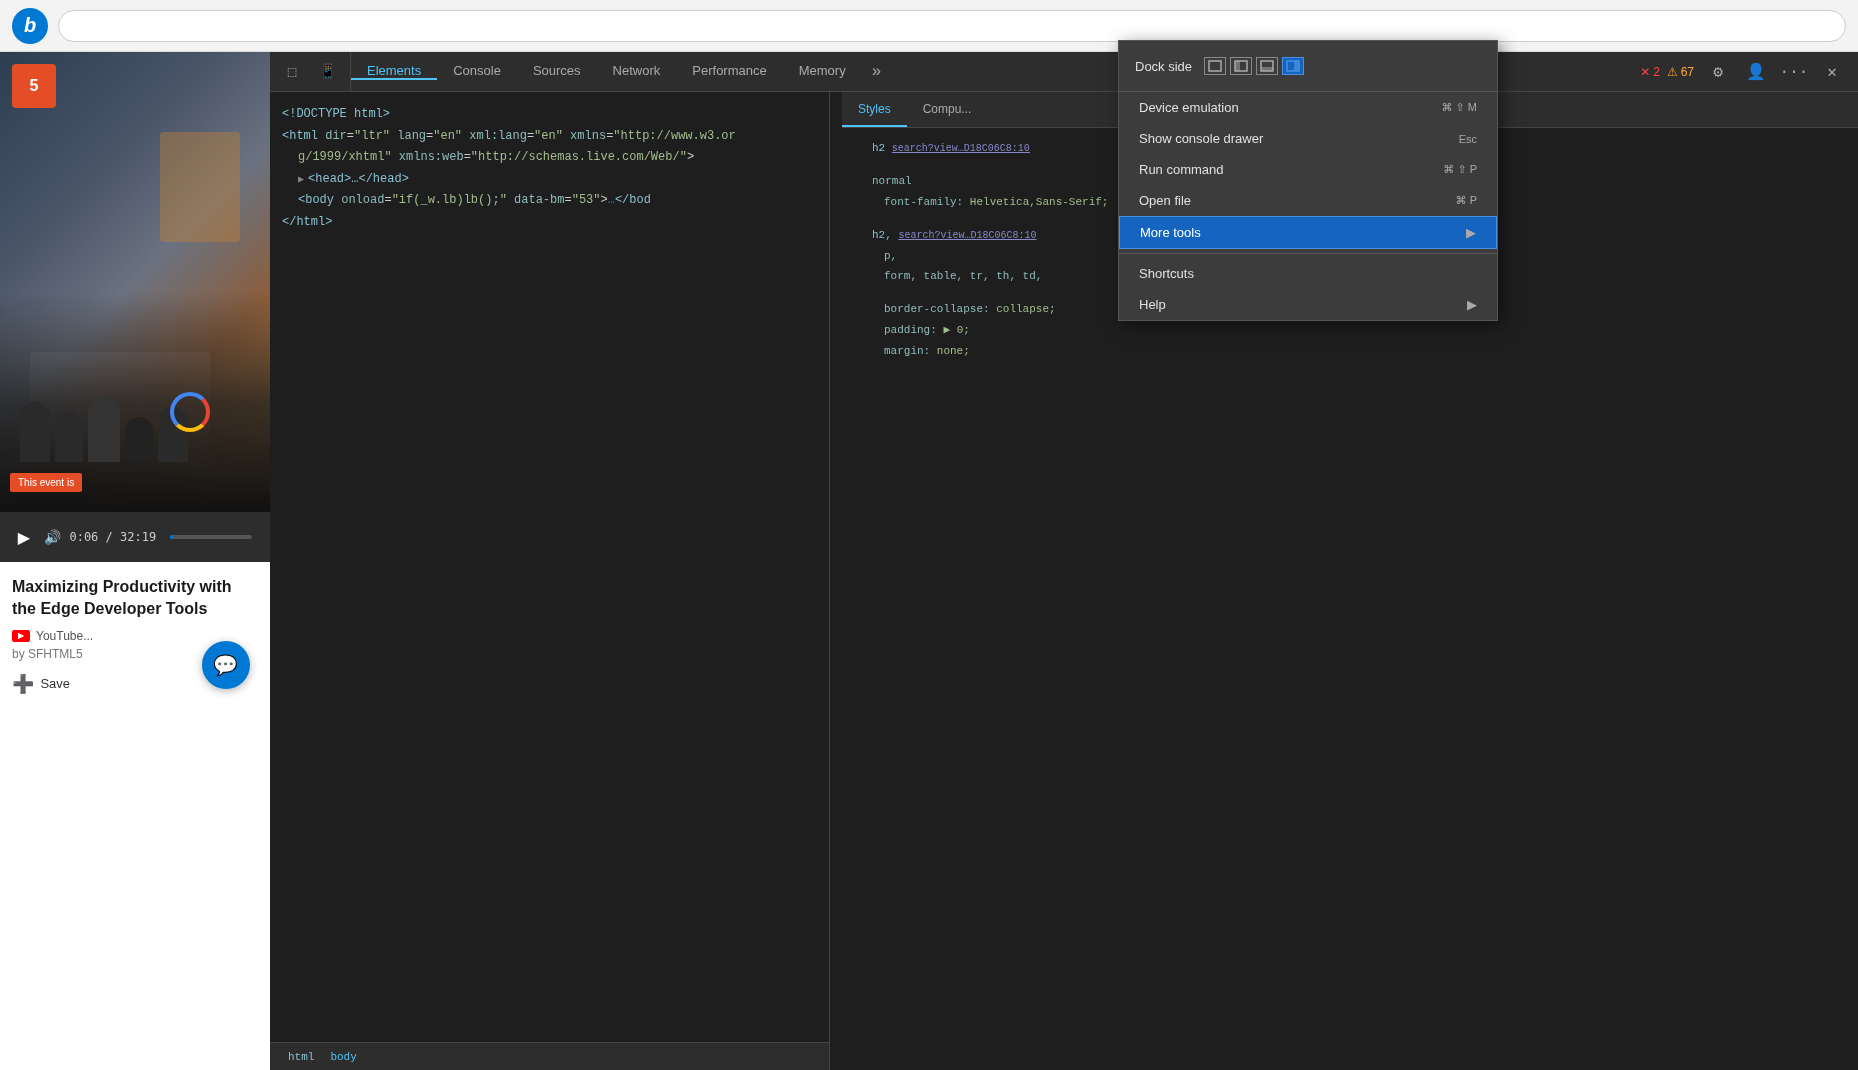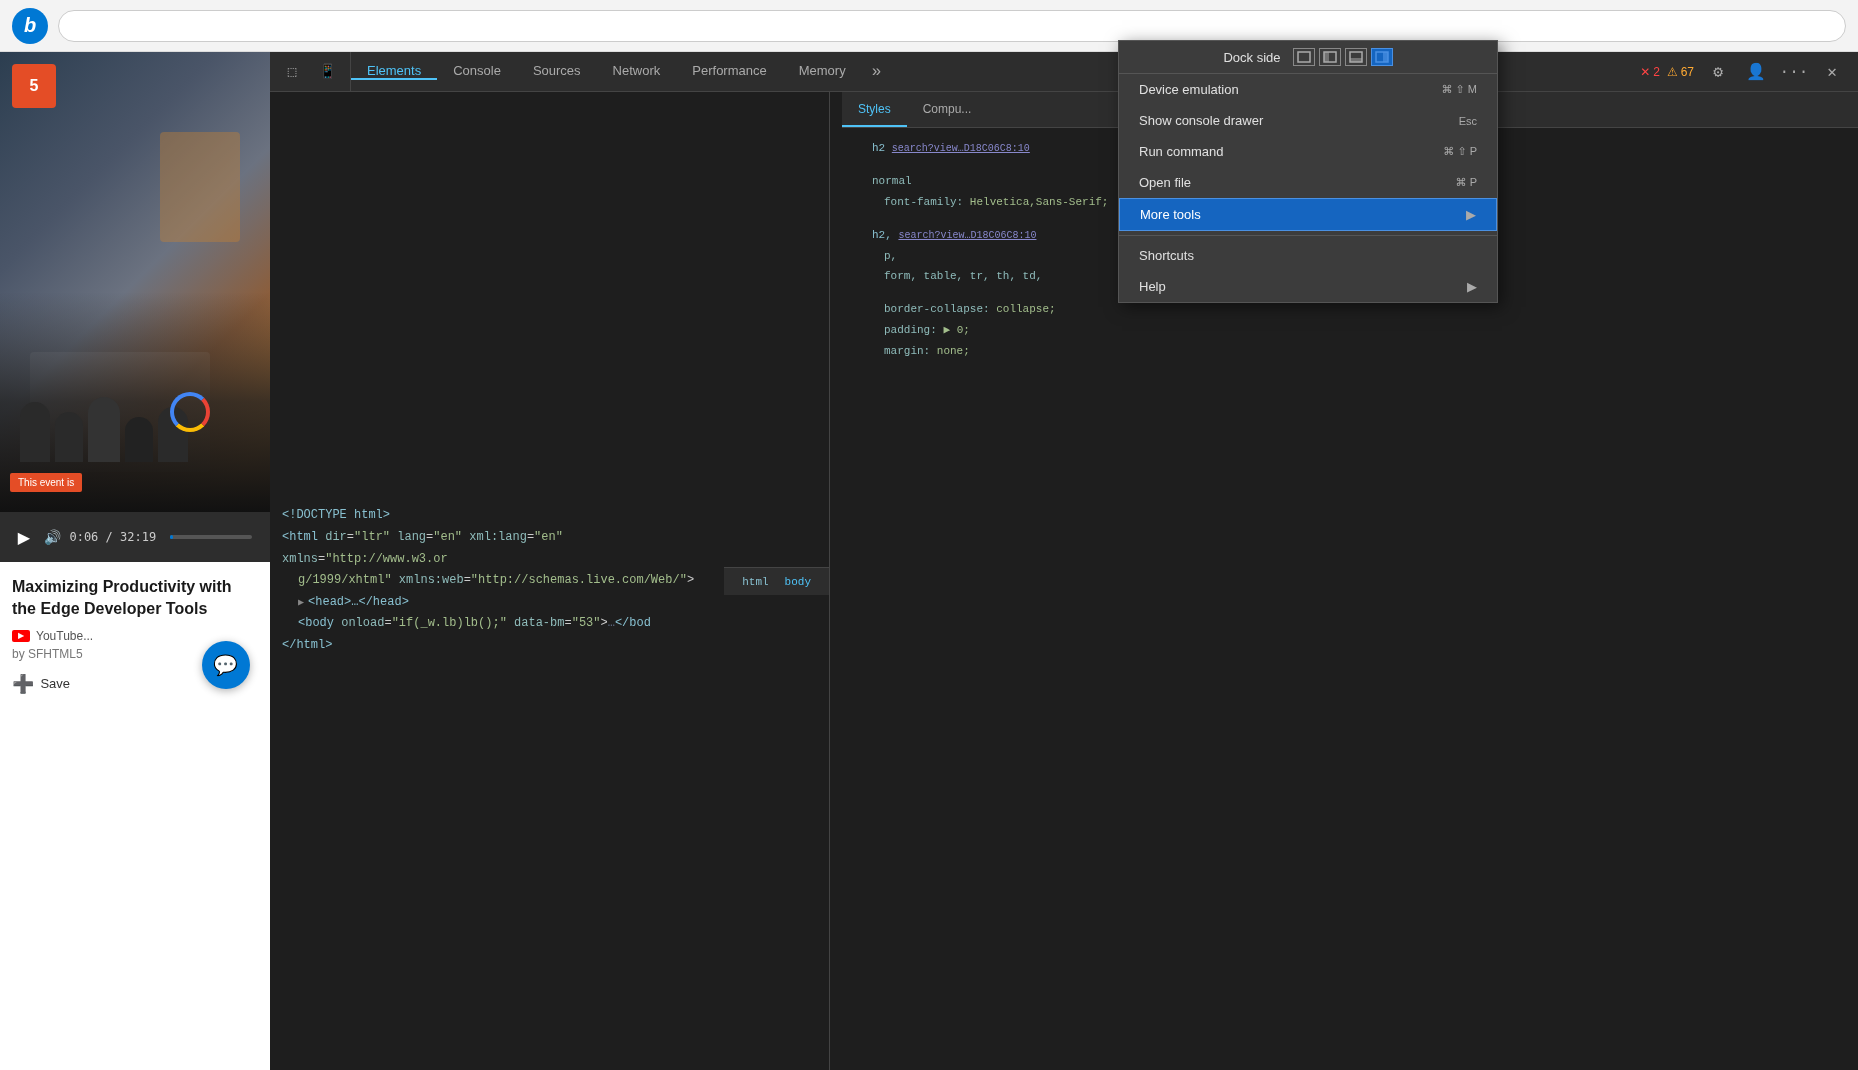--- a/index.html
+++ b/index.html
@@ -254,22 +254,22 @@
       flex: 1;
       display: flex;
       overflow: hidden;
     }
 
     
     .elements-panel {
       width: 560px;
       flex-shrink: 0;
       display: flex;
+      flex-direction: column;
       border-right: 1px solid #444;
-      align-items: center;
     }
     .html-code {
       flex: 1;
       padding: 12px;
       font-size: 12px;
       color: #ccc;
       line-height: 1.8;
       overflow-y: auto;
     }
     .html-tag { color: #88c0d0; }
@@ -370,26 +370,25 @@
     }
     .submenu-arrow { color: #aaa; margin-left: 8px; }
     .submenu-divider {
       height: 1px;
       background: #555;
       margin: 4px 0;
     }
 
     
     .dock-side-row {
-      padding: 7px 16px;
+      padding: 16px 16px;
       display: flex;
       align-items: center;
       gap: 4px;
       border-bottom: 1px solid #555;
-      justify-content: center;
     }
     .dock-side-label {
       color: #e0e0e0;
       font-size: 13px;
       margin-right: 8px;
     }
     .dock-icon {
       width: 22px; height: 18px;
       border: 1px solid #888;
       display: flex; align-items: center; justify-content: center;

